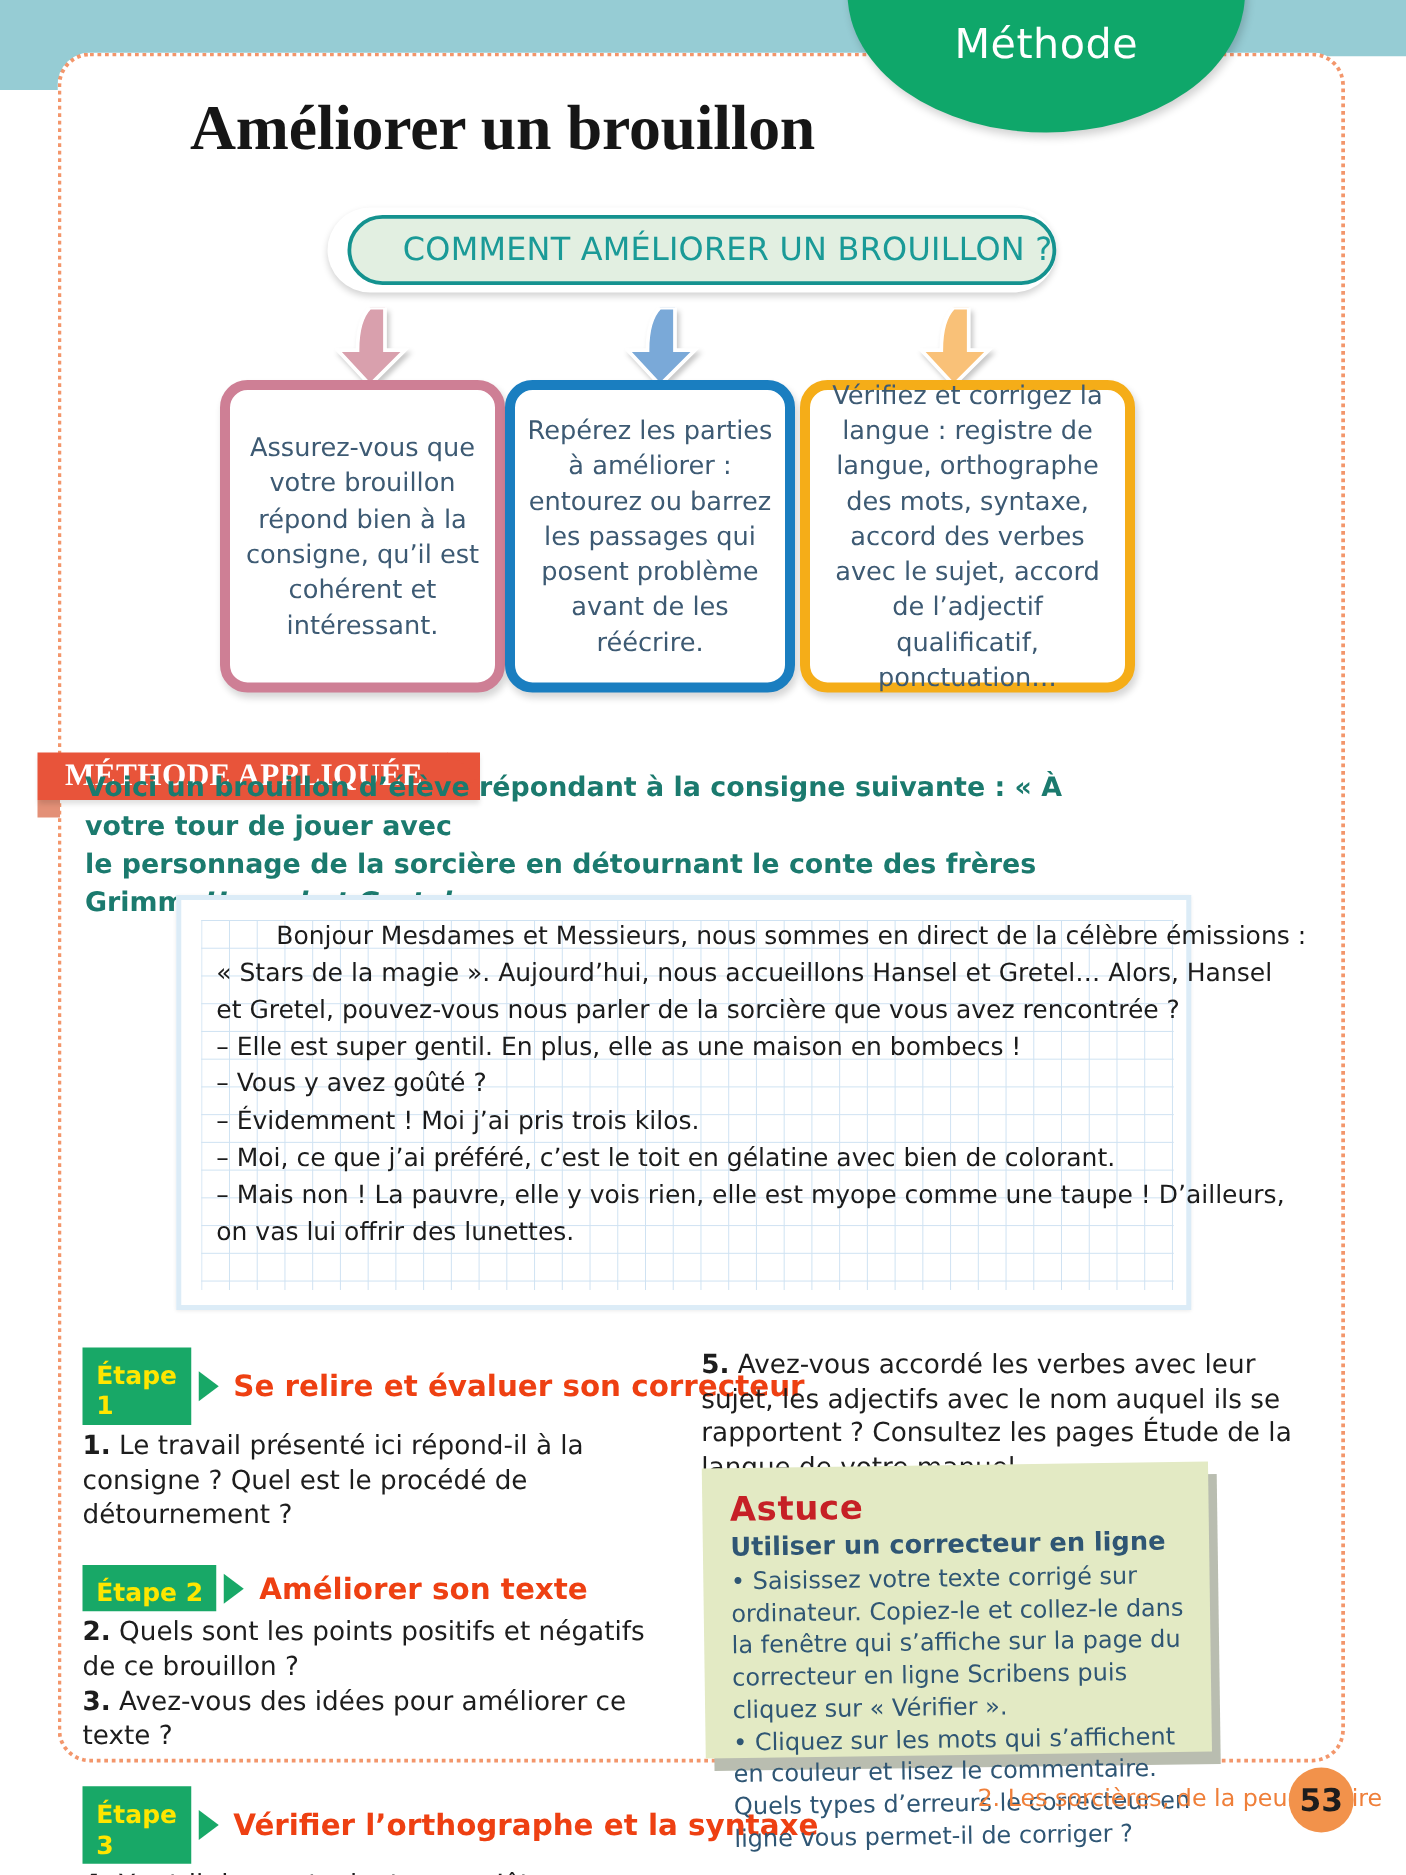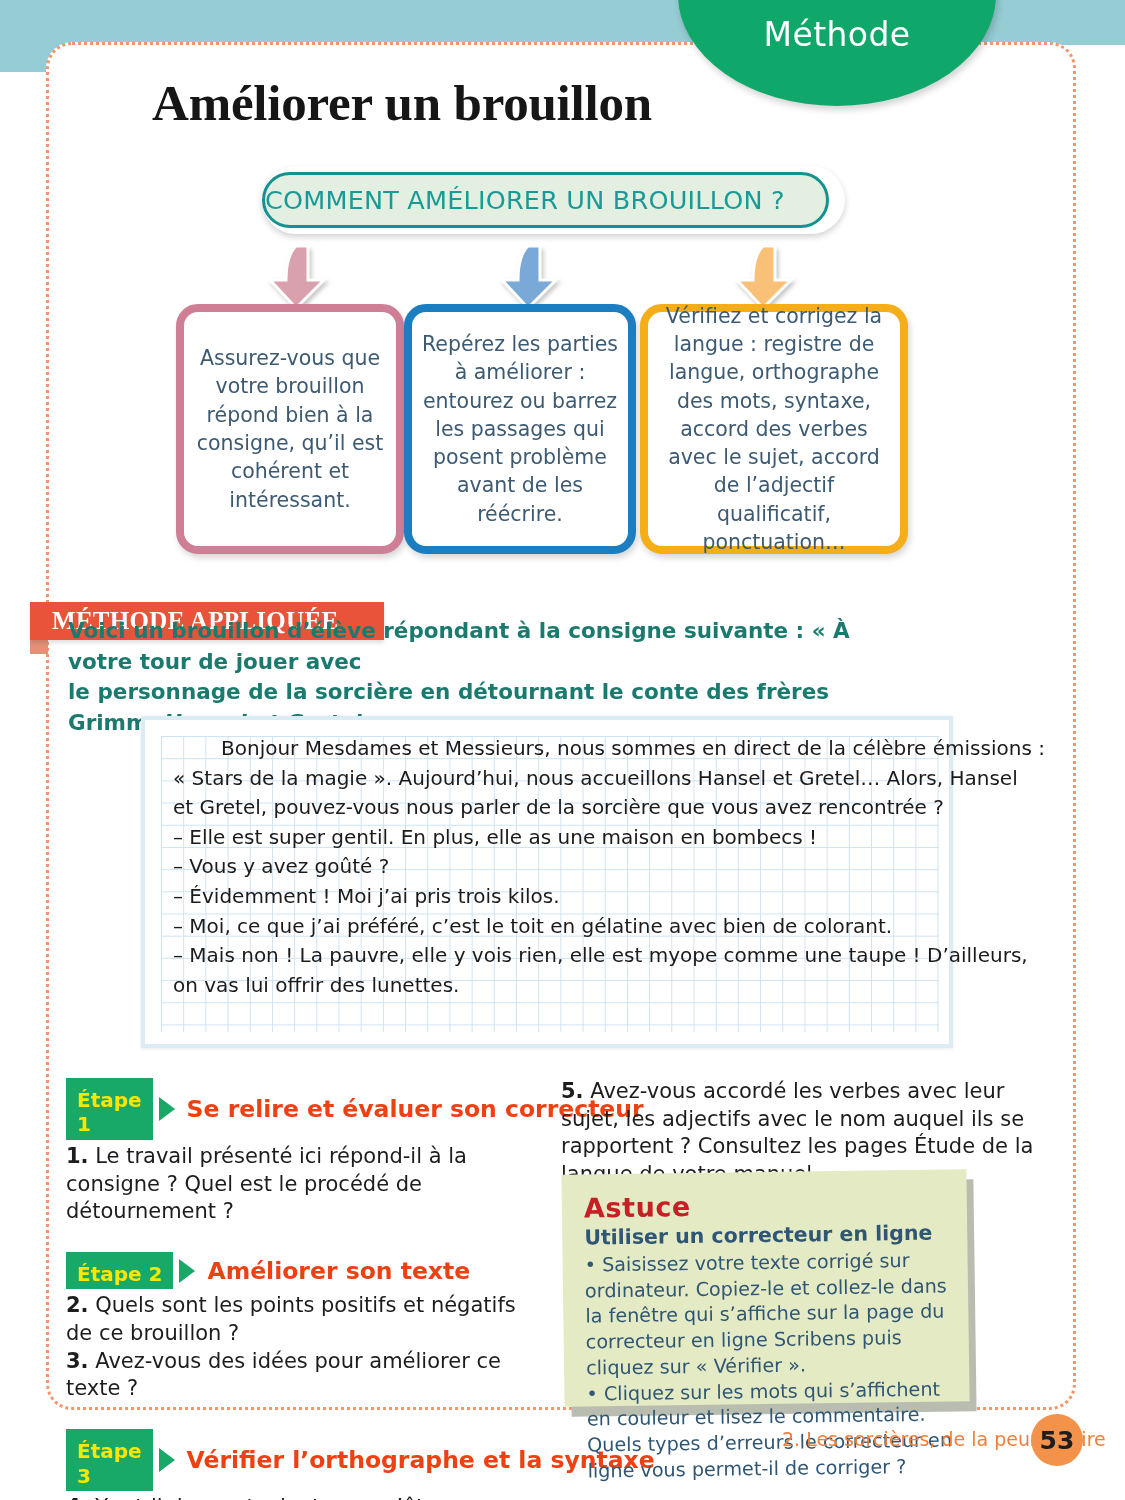--- a/index.html
+++ b/index.html
@@ -75,27 +75,27 @@
   .pill-wrap {
     position: absolute;
     left: 262px; top: 166px;
     width: 583px; height: 68px;
     background: #ffffff;
     border-radius: 38px;
     box-shadow: 0 3px 6px rgba(0,0,0,0.18);
   }
   .pill {
     position: absolute;
-    left: 0; top: 6px;
+    left: 16px; top: 6px;
     width: 567px; height: 56px;
     box-sizing: border-box;
     background: #e2efe1;
     border: 3px solid #14928f;
     border-radius: 30px;
-    display: flex; align-items: center; justify-content: flex-start;
+    display: flex; align-items: center; justify-content: flex-end;
   }
   .pill-text {
     color: #1a9a97;
     font-size: 25.5px;
     letter-spacing: 0.2px;
     font-family: "DejaVu Sans", sans-serif;
   }
 
   
   .arrow {

